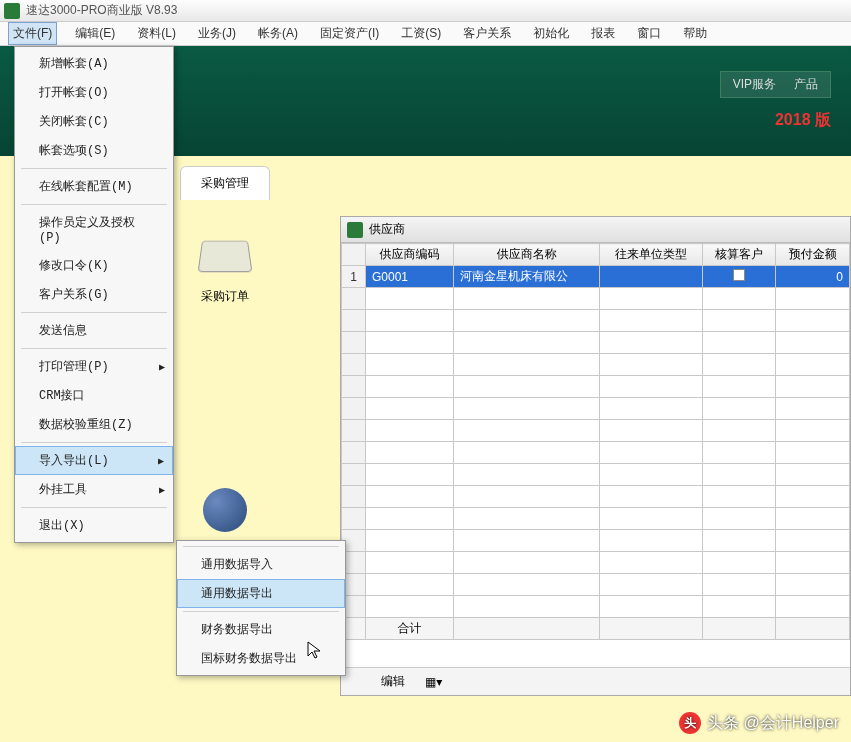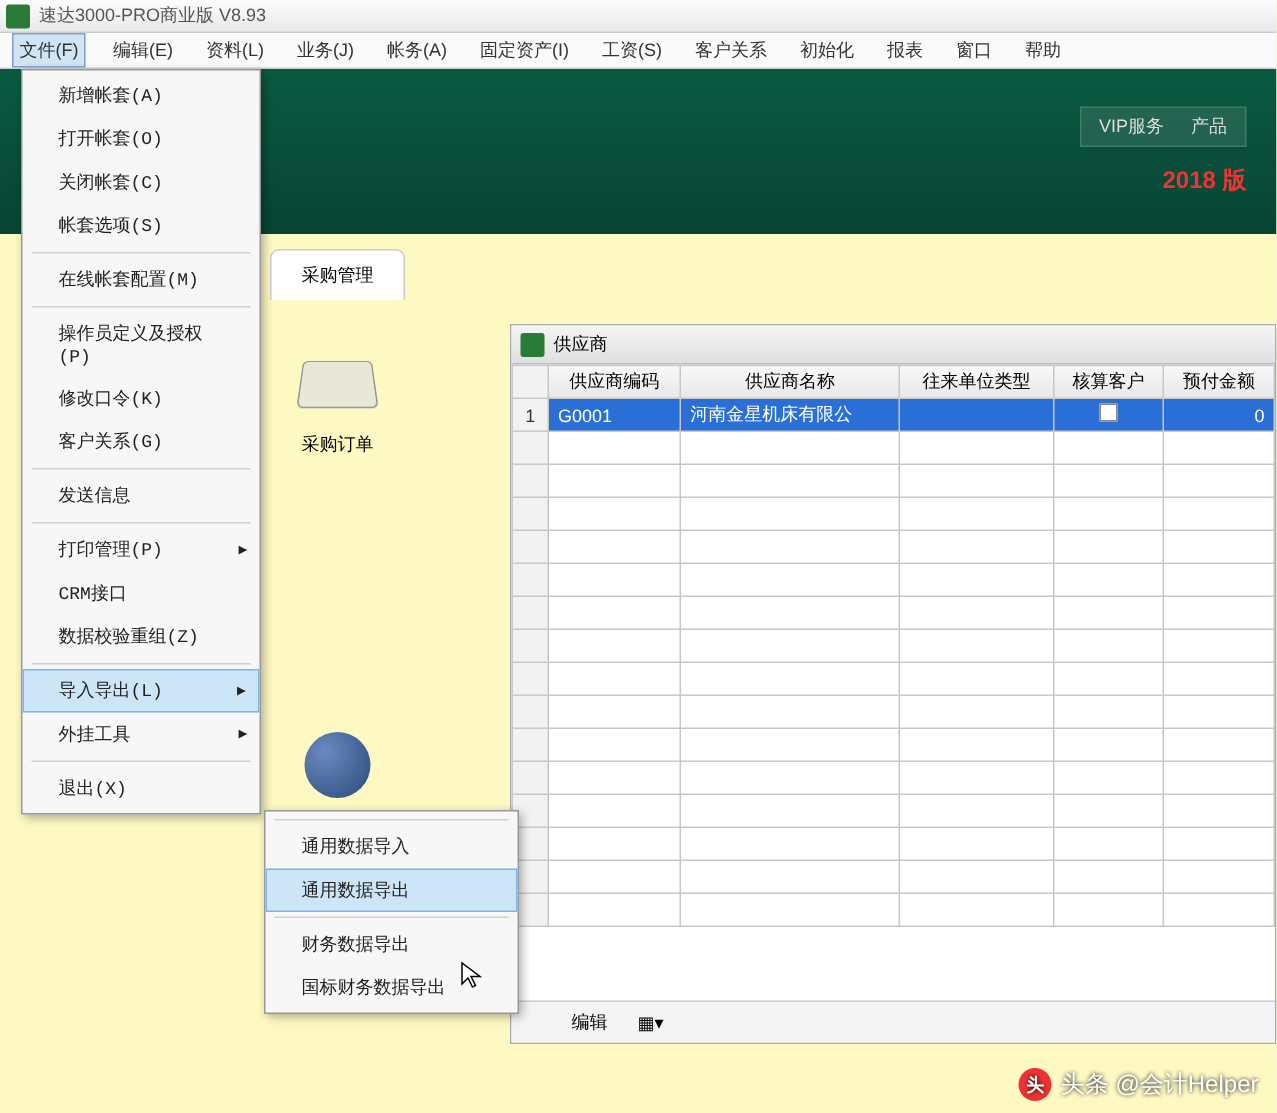--- a/index.html
+++ b/index.html
@@ -439,20 +439,28 @@
               <td></td>
             </tr>
           <tr>
               <td class="rownum"></td>
               <td></td>
               <td></td>
               <td></td>
               <td></td>
               <td></td>
             </tr>
+          <tr class="total-row">
+            <td class="rownum"></td>
+            <td style="text-align:center">合计</td>
+            <td></td>
+              <td></td>
+              <td></td>
+              <td></td>
+          </tr>
         </tbody>
       </table>
     </div>
     <div class="panel-footer">
       <span>编辑</span>
       <span>▦▾</span>
     </div>
   </div>
 
 </div>

